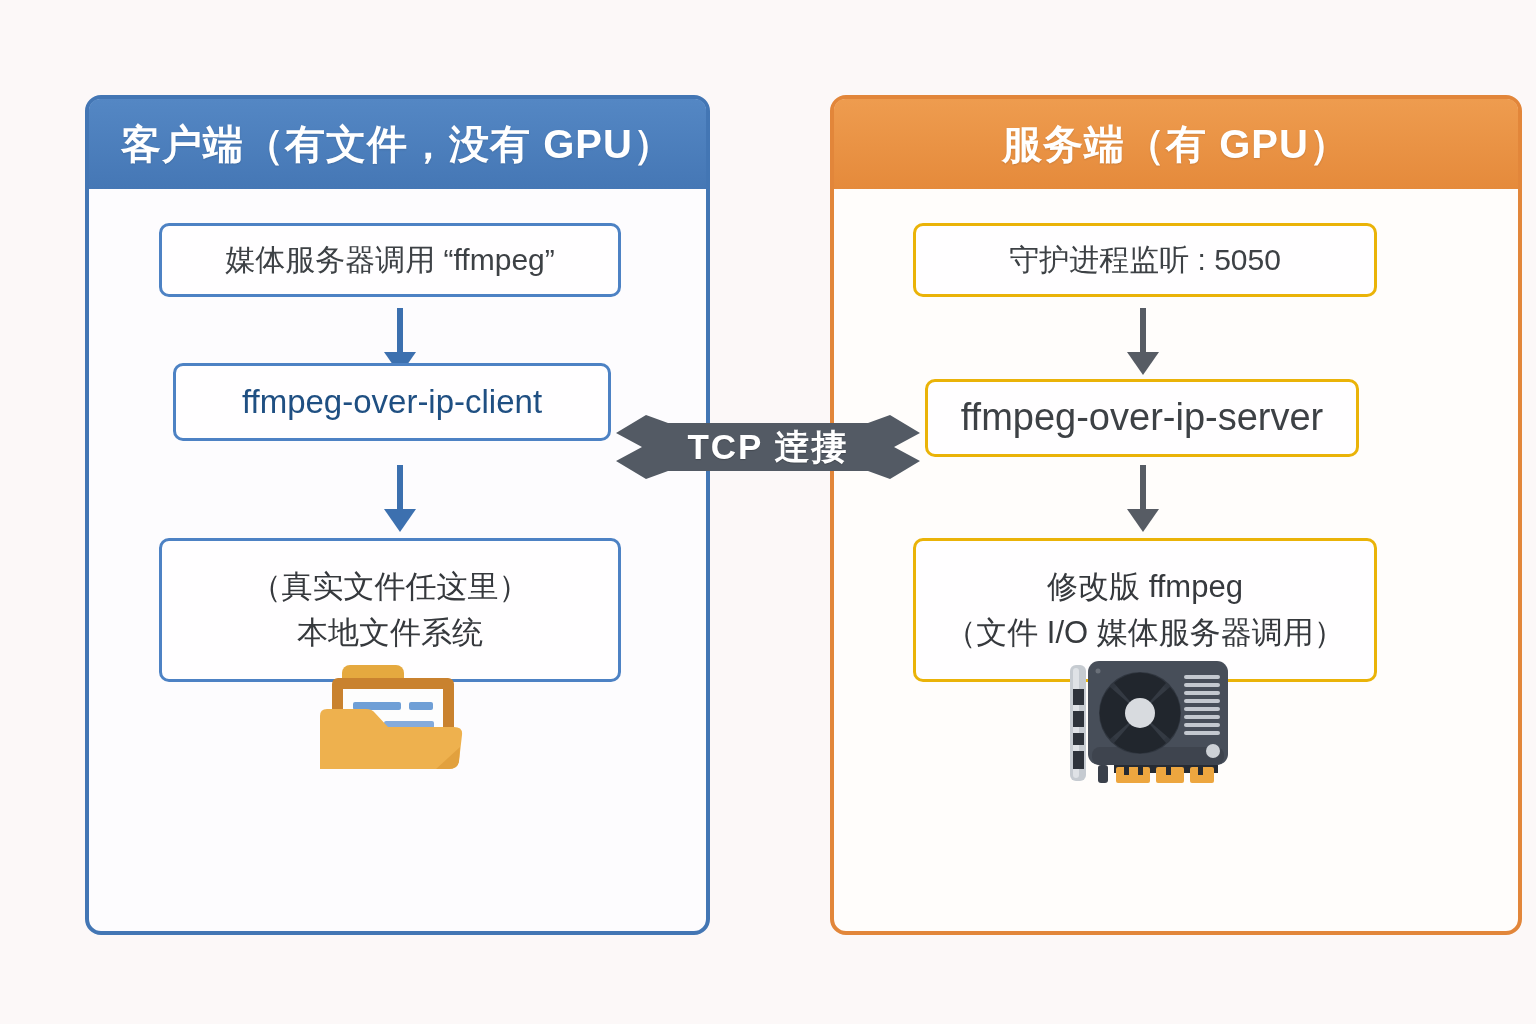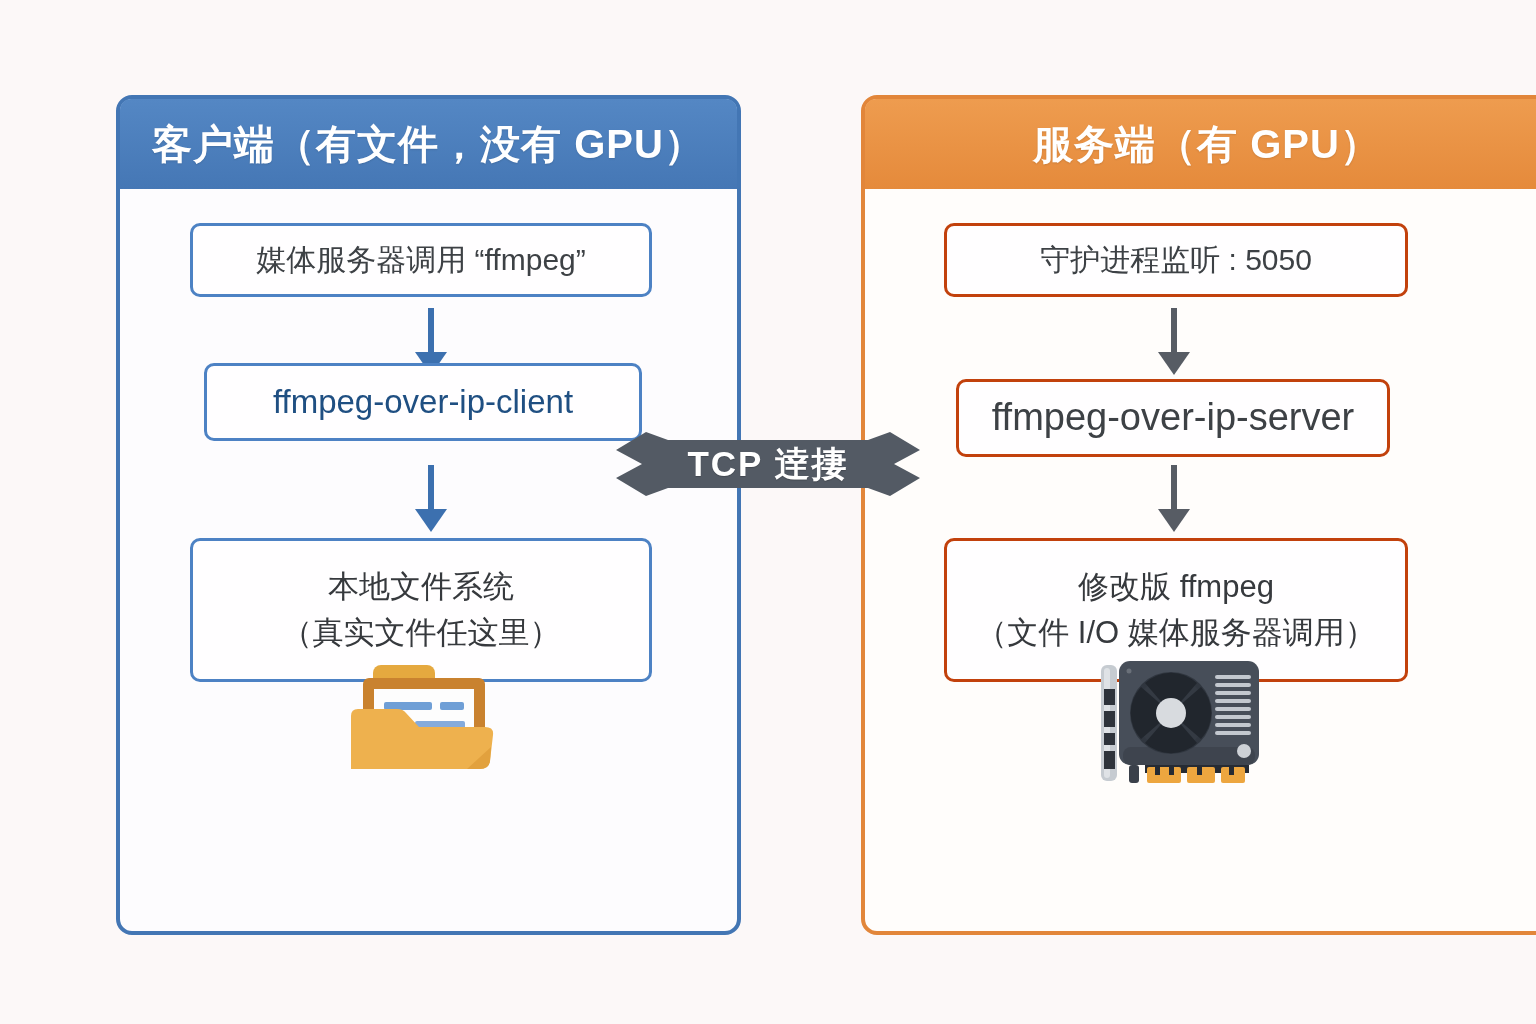--- a/index.html
+++ b/index.html
@@ -7,21 +7,21 @@
     width:1536px;height:1024px;
     background:#fcf8f8;
     font-family:"Liberation Sans","DejaVu Sans",sans-serif;
     overflow:hidden;
   }
   .canvas{position:relative;width:1536px;height:1024px;}
 
   
   .panel{
     position:absolute;top:95px;height:840px;
-    border-radius:16px;box-sizing:border-box;z-index:1;margin-left:31px;
+    border-radius:16px;box-sizing:border-box;z-index:1;
   }
   .panel.client{left:85px;width:625px;border:4px solid #4376b4;background:#fdfcfe;}
   .panel.server{left:830px;width:692px;border:4px solid #e2863a;background:#fffdfb;}
 
   .panel-header{
     position:absolute;top:0;left:0;right:0;height:90px;
     border-radius:11px 11px 0 0;
     display:flex;align-items:center;justify-content:center;
     color:#ffffff;font-size:40px;font-weight:700;letter-spacing:1px;
     text-shadow:0 1px 2px rgba(0,0,0,0.12);
@@ -29,21 +29,21 @@
   .client .panel-header{background:linear-gradient(180deg,#5487c4,#4577b5);}
   .server .panel-header{background:linear-gradient(180deg,#ee9c4f,#e58a3b);}
 
   
   .dbox{
     position:absolute;box-sizing:border-box;
     display:flex;flex-direction:column;align-items:center;justify-content:center;
     background:#fffeff;border-radius:10px;text-align:center;z-index:2;
   }
   .client .dbox{border:3px solid #4d82c4;}
-  .server .dbox{border:3px solid #c2410c;}
+  .server .dbox{border:3px solid #eab308;}
   .dbox .txt{font-size:30px;color:#3d4145;line-height:1.15;}
   .dbox .txt.code-blue{font-size:33px;color:#1f4f82;}
   .dbox .txt.code-gray{font-size:38px;color:#3d4145;}
   .dbox .line{font-size:31px;color:#36393d;line-height:46px;}
 
   .c-box1{left:70px;top:124px;width:462px;height:74px;}
   .c-box2{left:84px;top:264px;width:438px;height:78px;}
   .c-box3{left:70px;top:439px;width:462px;height:144px;}
   .s-box1{left:79px;top:124px;width:464px;height:74px;}
   .s-box2{left:91px;top:280px;width:434px;height:78px;}
@@ -55,21 +55,21 @@
   .c-arrow2{left:291px;top:366px;}
   .s-arrow1{left:289px;top:209px;}
   .s-arrow2{left:289px;top:366px;}
 
   
   .icon-folder{position:absolute;left:227px;top:566px;width:152px;height:114px;z-index:3;}
   .icon-gpu{position:absolute;left:234px;top:560px;width:166px;height:134px;z-index:3;}
 
   
   .tcp-banner{
-    position:absolute;left:616px;top:432px;width:304px;height:64px;z-index:5;text-align:right;
+    position:absolute;left:616px;top:415px;width:304px;height:64px;z-index:5;text-align:right;
   }
   .tcp-banner svg{position:absolute;left:0;top:0;}
   .tcp-label{
     position:absolute;left:0;right:0;top:0;bottom:0;
     display:flex;align-items:center;justify-content:center;
     color:#ffffff;font-size:35px;font-weight:700;letter-spacing:2px;
     text-shadow:0 1px 1px rgba(0,0,0,0.2);
   }
 </style>
 </head>
@@ -92,22 +92,22 @@
     <div class="dbox c-box2">
       <span class="txt code-blue">ffmpeg-over-ip-client</span>
     </div>
 
     <svg class="down-arrow c-arrow2" viewBox="0 0 40 68">
       <rect x="17" y="0" width="6" height="46" fill="#3c70af"></rect>
       <polygon points="4,44 36,44 20,67" fill="#3c70af"></polygon>
     </svg>
 
     <div class="dbox c-box3">
+      <span class="line">（真实文件任这里）</span>
       <span class="line">本地文件系统</span>
-      <span class="line">（真实文件任这里）</span>
     </div>
 
     <svg class="icon-folder" viewBox="0 0 152 114">
       <rect x="26" y="0" width="62" height="26" rx="8" fill="#e5a93f"></rect>
       <rect x="16" y="13" width="122" height="90" rx="6" fill="#c9822f"></rect>
       <rect x="27" y="24" width="100" height="78" fill="#fdfdfd"></rect>
       <rect x="37" y="37" width="48" height="8" rx="2" fill="#6f9fd6"></rect>
       <rect x="93" y="37" width="24" height="8" rx="2" fill="#6f9fd6"></rect>
       <rect x="68" y="56" width="50" height="24" rx="2" fill="#84abdc"></rect>
       <path d="M4,104 L4,51 Q4,44 11,44 L50,44 Q56,44 59,48 L72,62 L138,62 Q147,62 146,70 L143,96 Q142,104 133,104 Z" fill="#eeb14e"></path>

